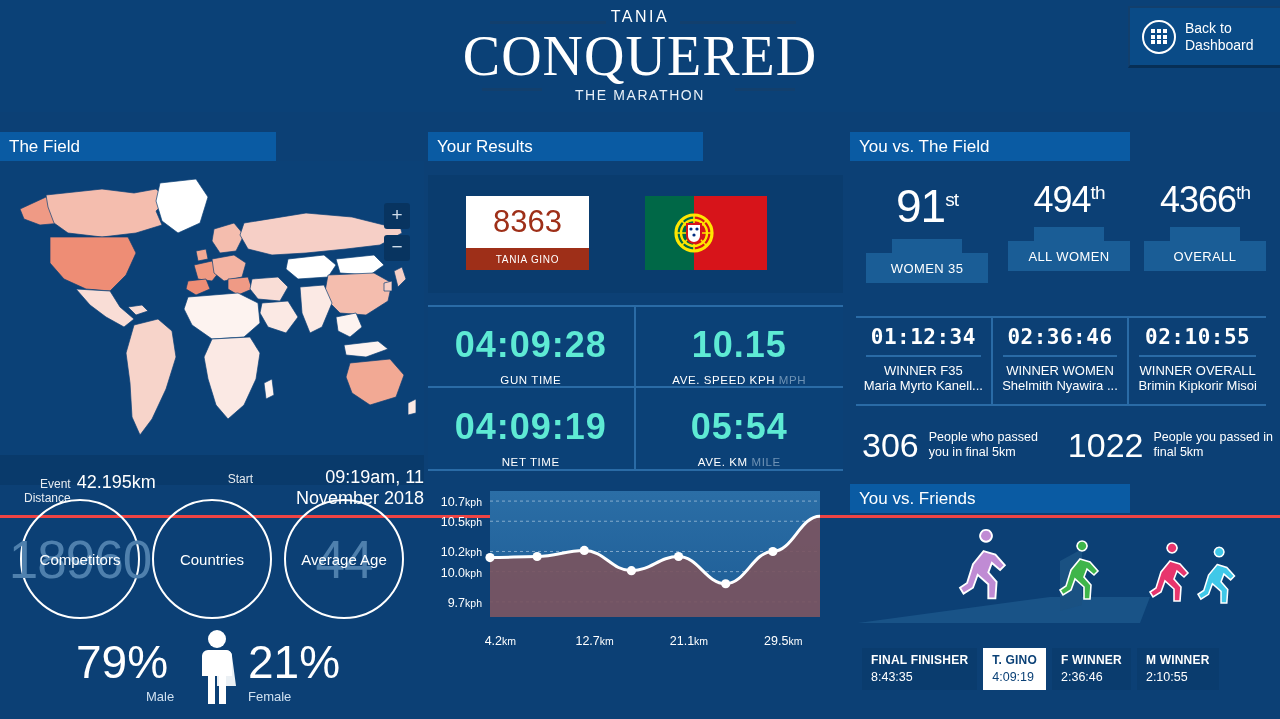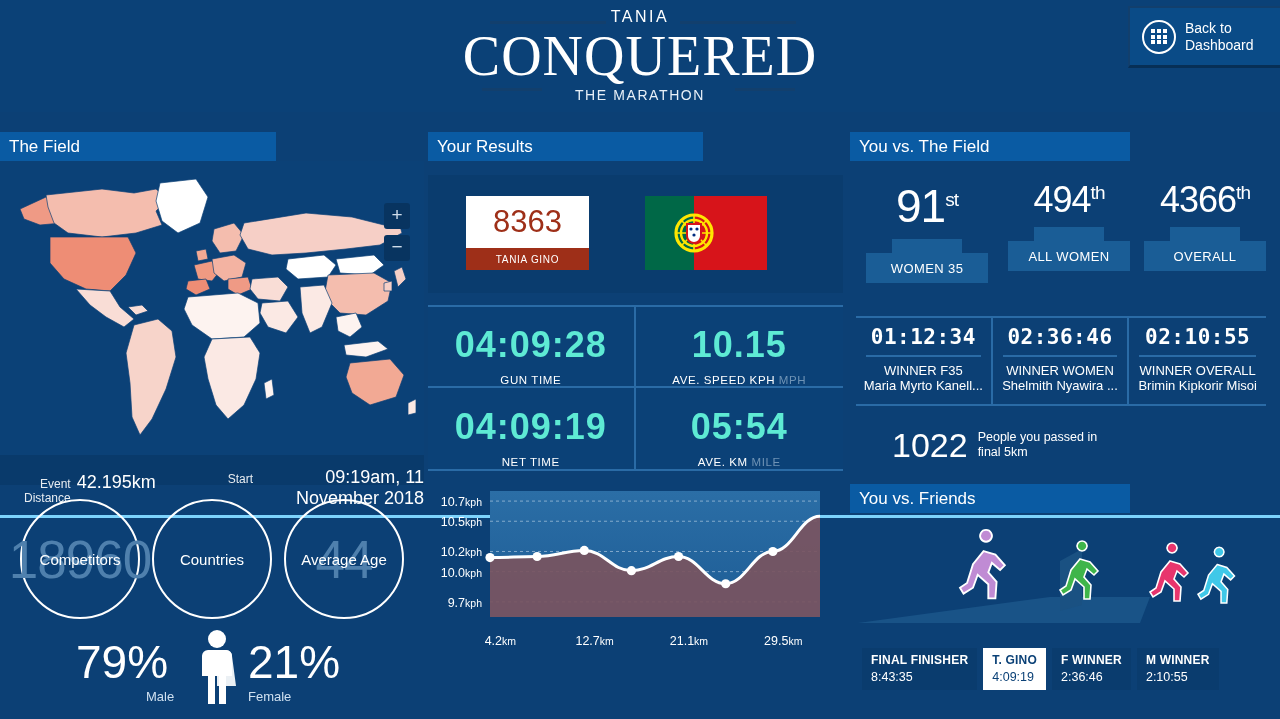--- a/index.html
+++ b/index.html
@@ -7,21 +7,21 @@
   html, body {
     width: 1280px; height: 719px;
     background: #0c4075;
     font-family: "Liberation Sans", sans-serif;
     overflow: hidden;
   }
   .app {
     position: relative;
     width: 1280px; height: 518px;
     background: #0c4075;
-    border-bottom: 3px solid #7dd3fc;
+    border-bottom: 3px solid #ef4444;
   }
 
   
   .header {
     position: absolute; left: 0; top: 0; width: 1280px; height: 112px;
     background: #0b4177;
   }
   .brand {
     position: absolute; left: 0; top: 8px; width: 1280px;
     text-align: center;
@@ -524,20 +524,25 @@
       </div>
       <div class="winner">
         <div class="t">02:10:55</div>
         <div class="sep"></div>
         <div class="r1">WINNER OVERALL</div>
         <div class="r2">Brimin Kipkorir Misoi</div>
       </div>
     </div>
 
     <div class="passed">
+      <div class="grp">
+        <span class="big">306</span>
+        <span class="txt">People who passed
+you in final 5km</span>
+      </div>
       <div class="grp grp2">
         <span class="big">1022</span>
         <span class="txt">People you passed in
 final 5km</span>
       </div>
     </div>
 
     <div class="panel-head ph-w-right">
       <span>You vs. Friends</span>
     </div>

